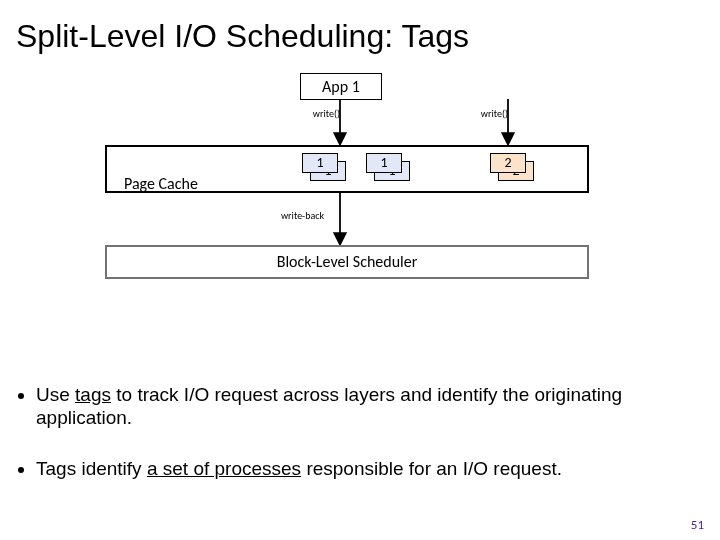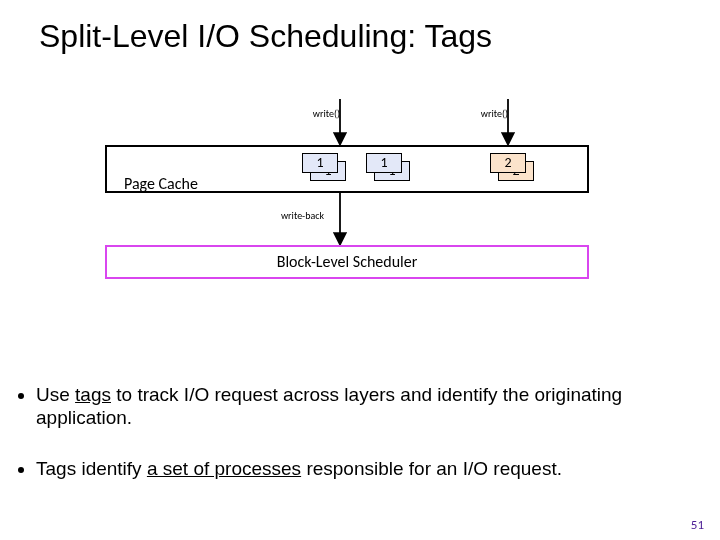--- a/index.html
+++ b/index.html
@@ -6,21 +6,21 @@
     margin: 0;
     padding: 0;
     width: 720px;
     height: 540px;
     font-family: Arial, Helvetica, sans-serif;
     background: #fff;
     position: relative;
   }
   .title {
     font-size: 32px;
-    padding: 18px 28px 8px 39px;
+    padding: 18px 28px 8px 16px;
     letter-spacing: 0px;
   }
   .diagram {
     position: relative;
     width: 720px;
     height: 300px;
   }
   .app-box {
     position: absolute;
     border: 1.5px solid #000;
@@ -59,21 +59,21 @@
     line-height: 18px;
     text-align: center;
     position: absolute;
   }
   .tag.front { top: 0; left: 0; z-index: 2; }
   .tag.back  { top: 8px; left: 8px; z-index: 1; }
   .blue .tag { background: #e3e8f8; }
   .orange .tag { background: #fbe3cb; }
   .sched-box {
     position: absolute;
-    border: 2px solid #d946ef;
+    border: 2px solid #737373;
     background: #fff;
     font-family: Calibri, Arial, sans-serif;
     font-size: 16px;
     text-align: center;
   }
   svg.arrows {
     position: absolute;
     top: 0; left: 0;
     width: 720px; height: 300px;
     pointer-events: none;
@@ -108,20 +108,21 @@
     <defs>
       <marker id="ah" markerWidth="8" markerHeight="8" refX="6" refY="4" orient="auto">
         <path d="M0,0 L8,4 L0,8 Z" fill="#000"></path>
       </marker>
     </defs>
     <line x1="340" y1="36" x2="340" y2="80" stroke="#000" stroke-width="1.8" marker-end="url(#ah)"></line>
     <line x1="508" y1="36" x2="508" y2="80" stroke="#000" stroke-width="1.8" marker-end="url(#ah)"></line>
     <line x1="340" y1="128" x2="340" y2="180" stroke="#000" stroke-width="1.8" marker-end="url(#ah)"></line>
   </svg>
 
+  <div class="app-box" style="left:300px; top:10px;">App 1</div>
 
   <div class="label" style="left:288px; top:44px; width:52px; text-align:right;">write()</div>
   <div class="label" style="left:456px; top:44px; width:52px; text-align:right;">write()</div>
 
   <div class="page-cache" style="left:105px; top:82px; width:480px; height:44px;"></div>
   <div class="pc-label" style="left:124px; top:94px;margin-top:17px;">Page Cache</div>
 
   <div class="tag-pair blue" style="left:302px; top:90px;">
     <div class="tag back">1</div>
     <div class="tag front">1</div>

